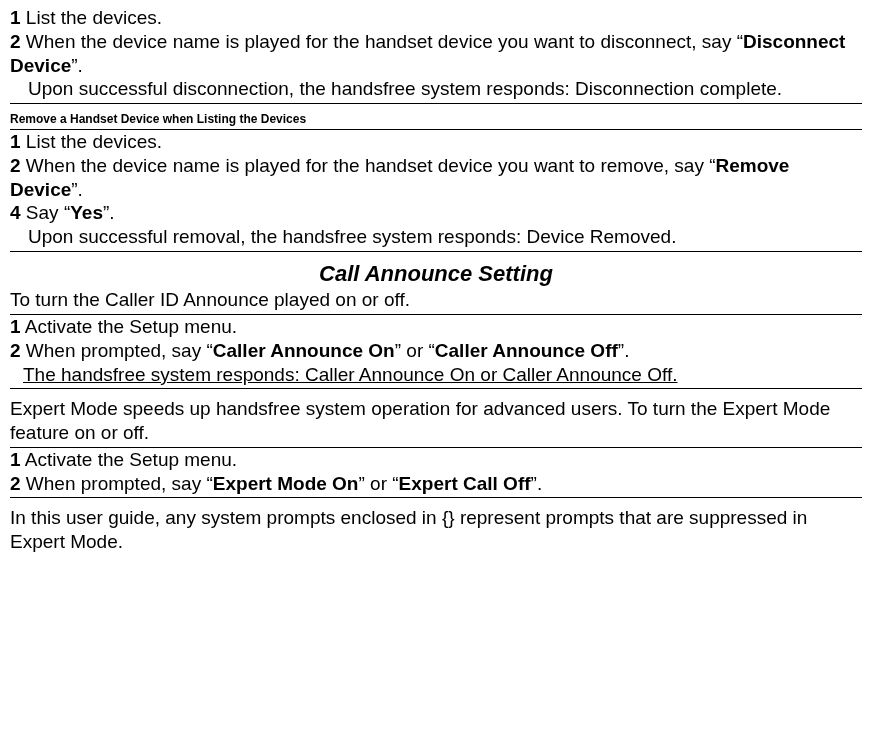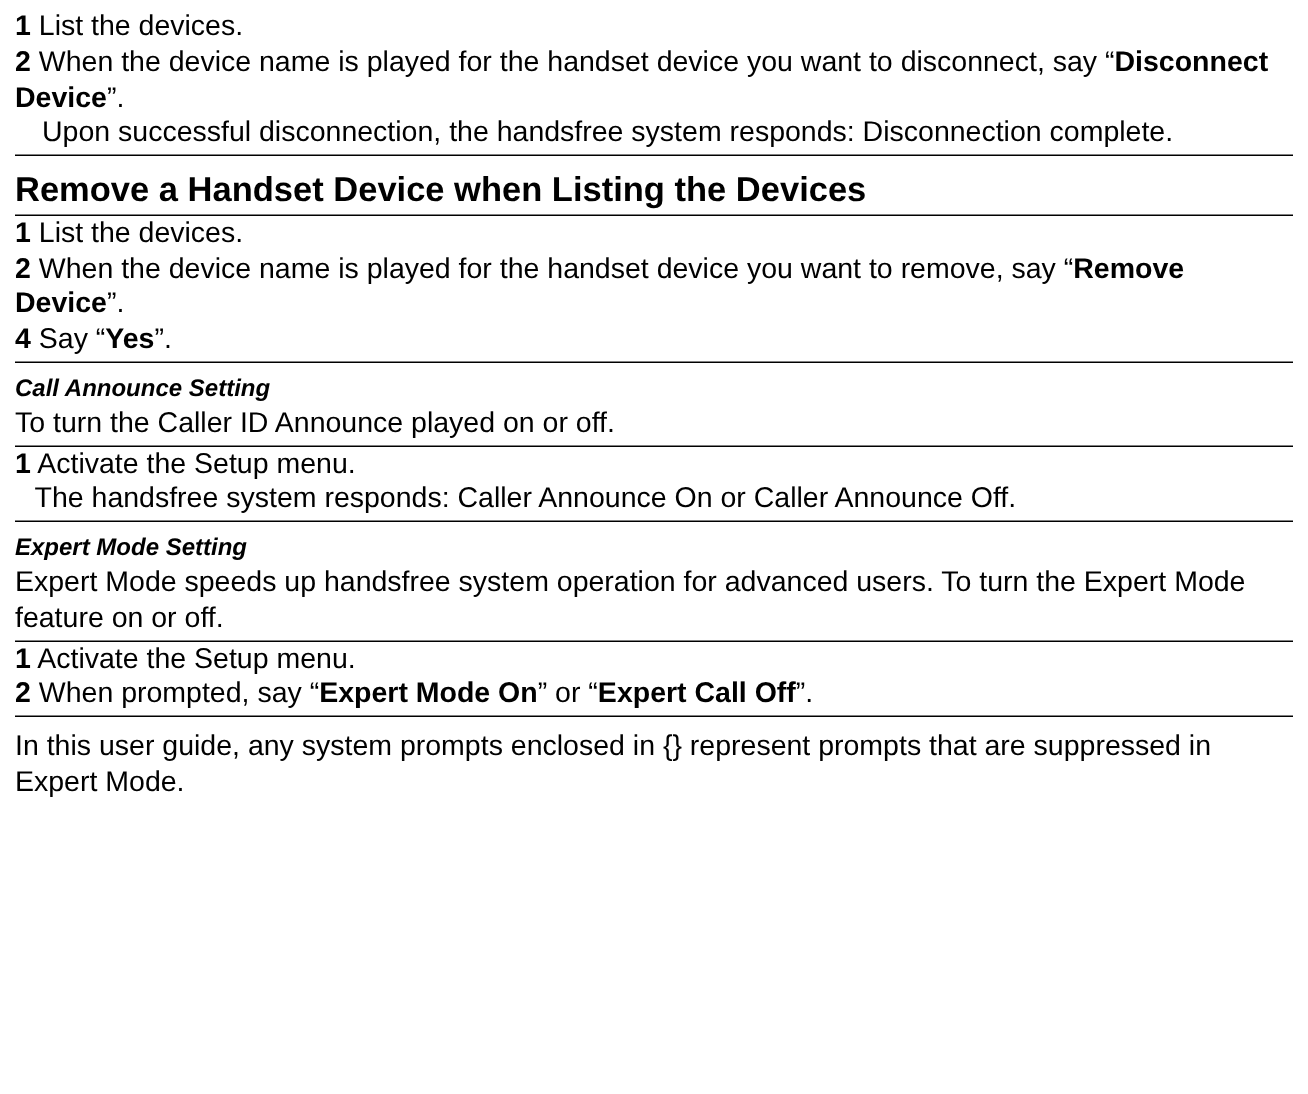--- a/index.html
+++ b/index.html
@@ -27,33 +27,35 @@
       margin: 0;
     }
     .step-num {
       font-weight: bold;
     }
     .sub {
       padding-left: 18px;
     }
     .sub-narrow {
       padding-left: 13px;
+      text-decoration: underline;
     }
     .bold {
       font-weight: bold;
     }
     .heading-sub {
       font-weight: bold;
-      font-size: 23px;
+      font-size: 12px;
     }
     .heading-main {
       font-weight: bold;
       font-style: italic;
-      font-size: 16px;
+      font-size: 22px;
       margin-bottom: 1px;
+      text-align: center;
     }
     .intro {
       margin-bottom: 1px;
     }
   </style>
 </head>
 <body>
 
 <div class="section">
   <div class="step"><span class="step-num">1</span><span> List the devices.</span></div>
@@ -61,34 +63,35 @@
   <div class="sub">Upon successful disconnection, the handsfree system responds: Disconnection complete.</div>
   <div class="hr"></div>
 </div>
 
 <div class="section">
   <div class="heading-sub">Remove a Handset Device when Listing the Devices</div>
   <div class="hr"></div>
   <div class="step"><span class="step-num">1</span><span> List the devices.</span></div>
   <div class="step"><span class="step-num">2</span><span> When the device name is played for the handset device you want to remove, say “</span><span class="bold">Remove Device</span><span>”.</span></div>
   <div class="step"><span class="step-num">4</span><span> Say “</span><span class="bold">Yes</span><span>”.</span></div>
+  <div class="sub">Upon successful removal, the handsfree system responds: Device Removed.</div>
   <div class="hr"></div>
 </div>
 
 <div class="section">
   <div class="heading-main">Call Announce Setting</div>
   <div class="intro">To turn the Caller ID Announce played on or off.</div>
   <div class="hr"></div>
   <div class="step"><span class="step-num">1</span><span> Activate the Setup menu.</span></div>
+  <div class="step"><span class="step-num">2</span><span> When prompted, say “</span><span class="bold">Caller Announce On</span><span>” or “</span><span class="bold">Caller Announce Off</span><span>”.</span></div>
   <div class="sub-narrow">The handsfree system responds: Caller Announce On or Caller Announce Off.</div>
   <div class="hr"></div>
 </div>
 
 <div class="section">
-  <div class="heading-main">Expert Mode Setting</div>
   <div class="intro">Expert Mode speeds up handsfree system operation for advanced users. To turn the Expert Mode feature on or off.</div>
   <div class="hr"></div>
   <div class="step"><span class="step-num">1</span><span> Activate the Setup menu.</span></div>
   <div class="step"><span class="step-num">2</span><span> When prompted, say “</span><span class="bold">Expert Mode On</span><span>” or “</span><span class="bold">Expert Call Off</span><span>”.</span></div>
   <div class="hr"></div>
 </div>
 
 <div>In this user guide, any system prompts enclosed in {} represent prompts that are suppressed in Expert Mode.</div>
 
 </body></html>

